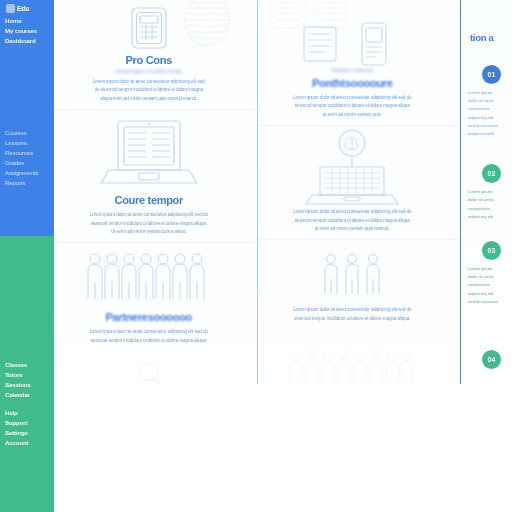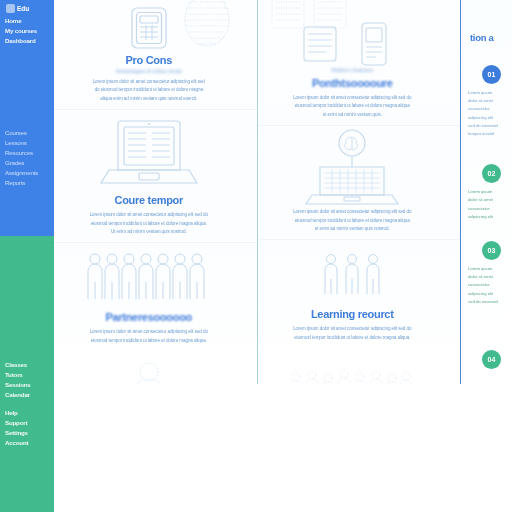--- a/index.html
+++ b/index.html
@@ -466,21 +466,20 @@
             <g transform="translate(22,0)">
                 <circle cx="9" cy="6" r="4.5"></circle>
                 <path d="M3 41V17a6 6 0 0 1 12 0v24M9 26v15"></path>
               </g>
             <g transform="translate(43,0)">
                 <circle cx="9" cy="6" r="4.5"></circle>
                 <path d="M3 41V17a6 6 0 0 1 12 0v24M9 26v15"></path>
               </g>
           </svg>
         </div>
-        <div class="heading">Learning reourct</div>
         <div class="para">
           <div class="ln">Lorem ipsum dolor sit amet consectetur adipiscing elit sed do</div>
           <div class="ln">eiusmod tempor incididunt ut labore et dolore magna aliqua.</div>
         </div>
       </div>
 
       <div class="block" style="border-top:none;padding-top:12px">
         <div class="art short" style="opacity:.33;align-items:flex-end">
           <svg width="130" height="40" viewBox="0 0 130 40" fill="none" stroke="#9cc0e2" stroke-width="0.9" stroke-dasharray="1 1.3">
             <g>

